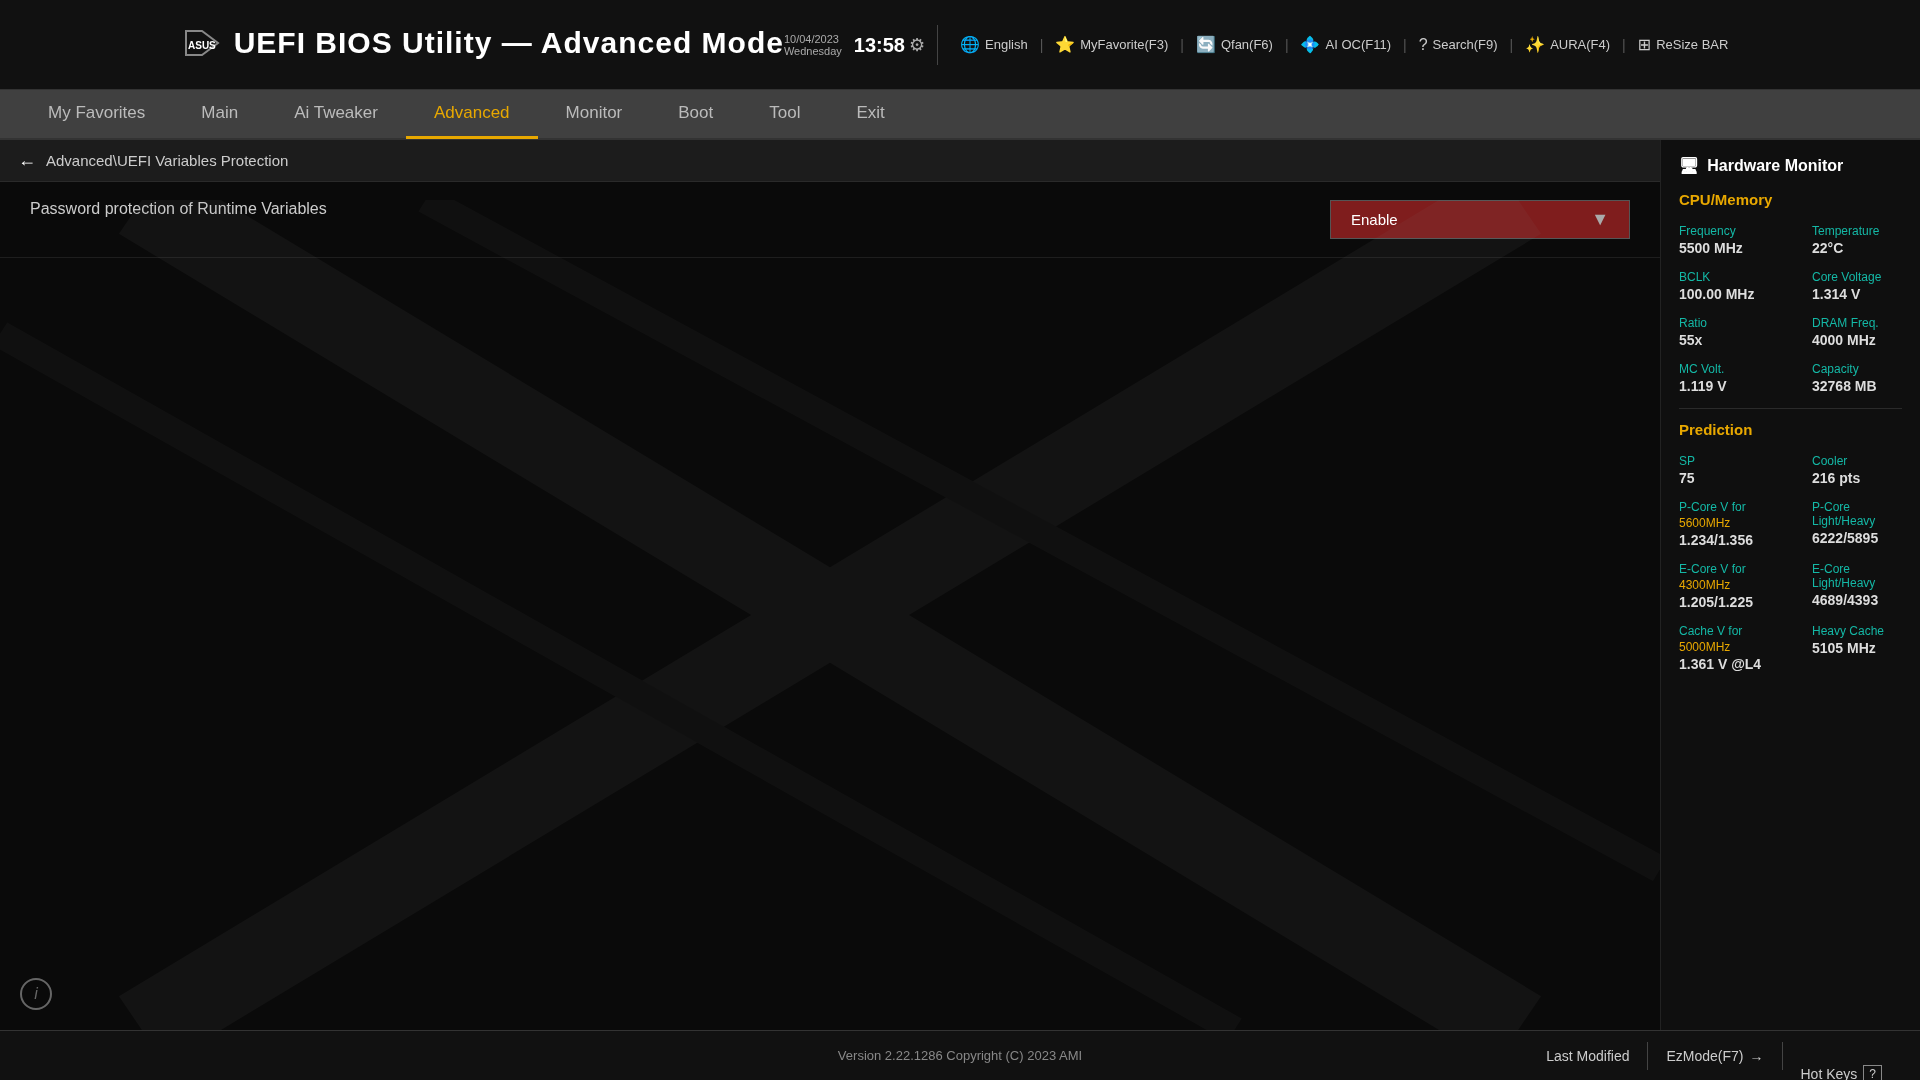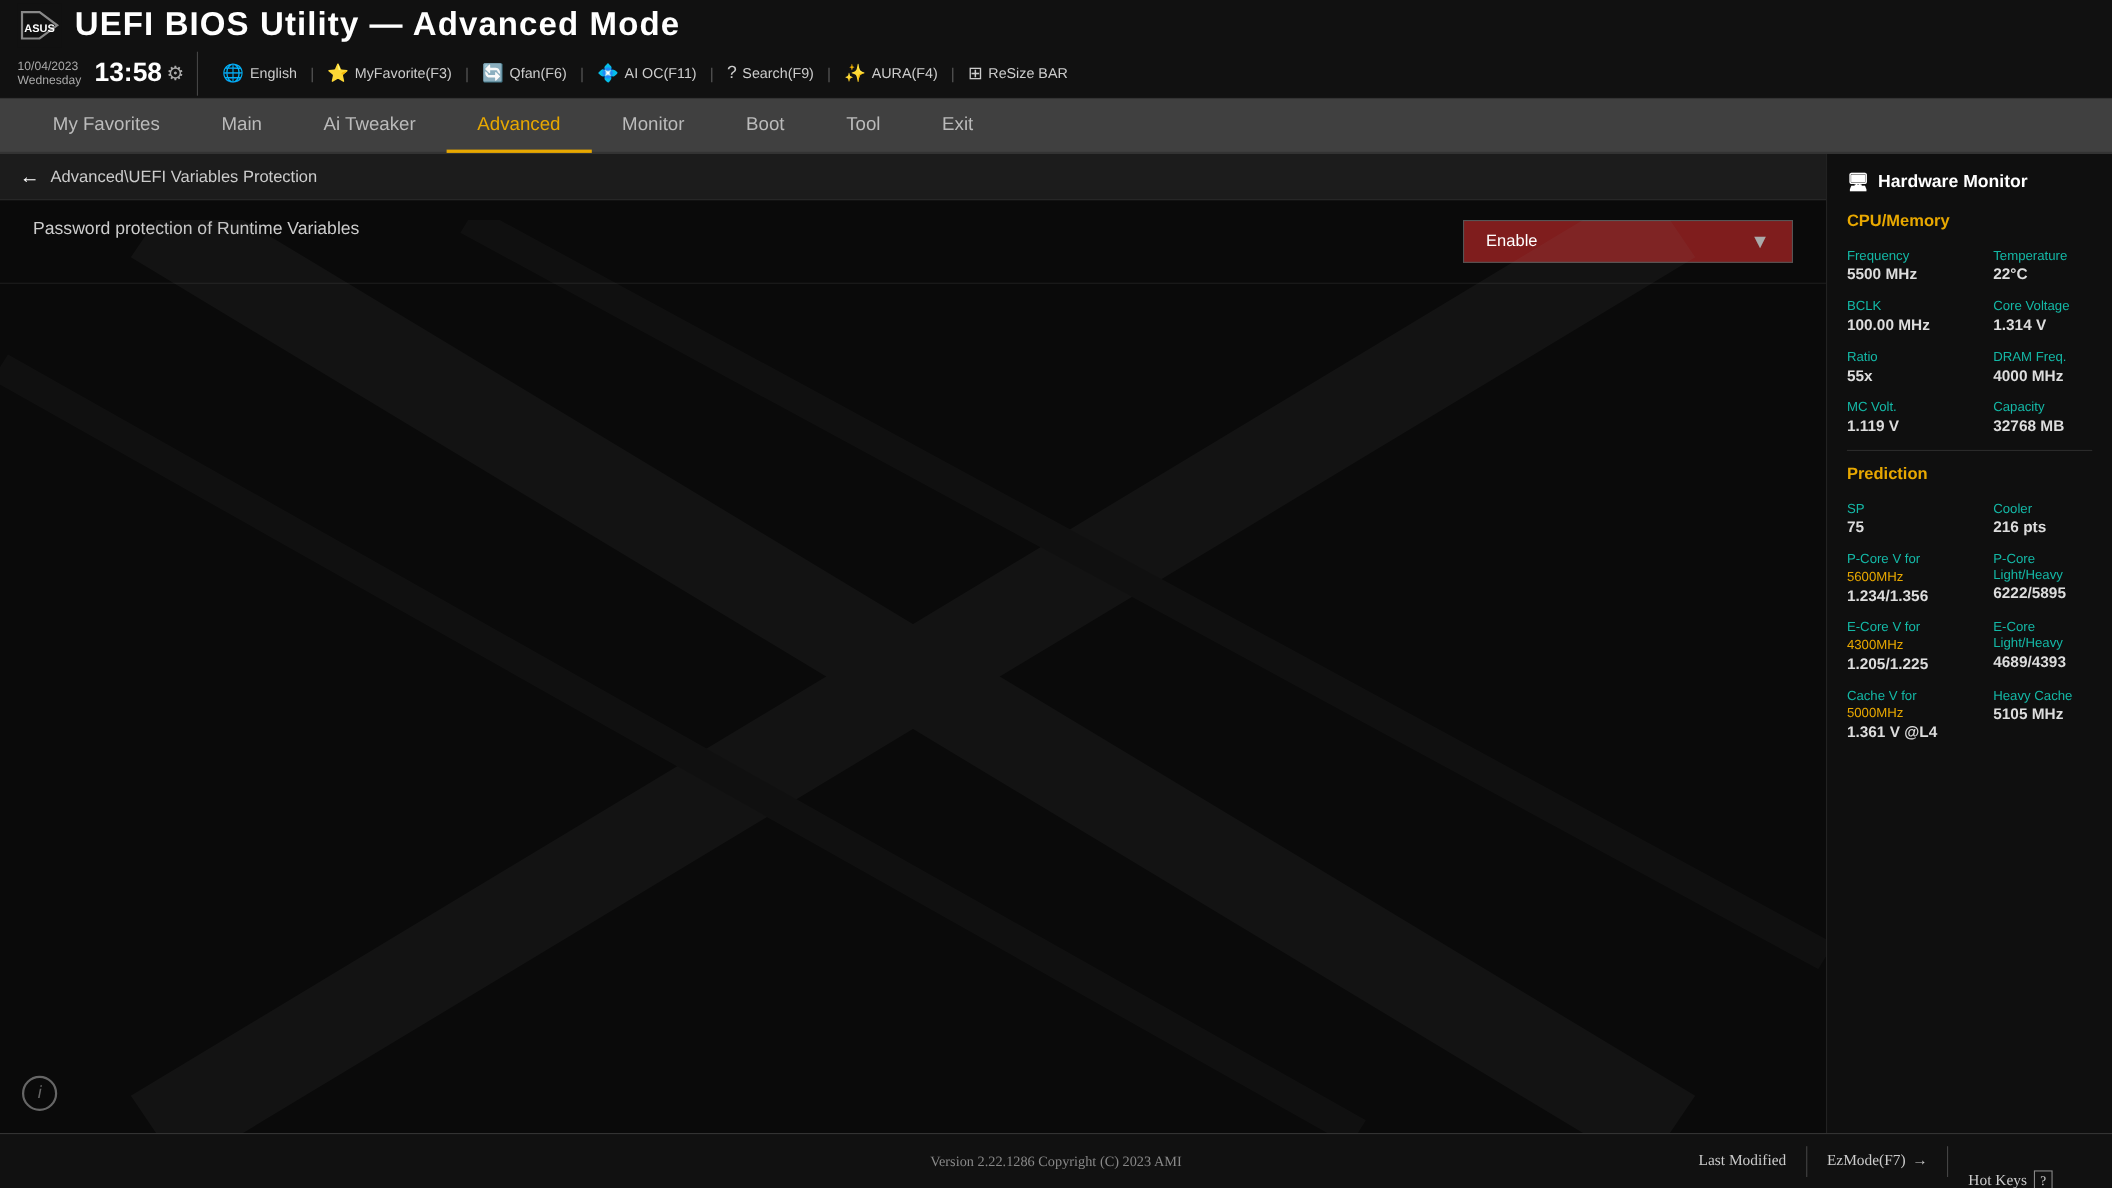--- a/index.html
+++ b/index.html
@@ -14,21 +14,21 @@
       position: relative;
     }
 
     
     #header {
       background: #111;
       border-bottom: 1px solid #333;
       padding: 0 16px;
       height: 90px;
       display: flex;
-      flex-direction: column;
+      flex-direction: row;
       justify-content: center;
     }
     #title-row {
       display: flex;
       align-items: center;
       gap: 12px;
       margin-bottom: 4px;
     }
     #logo {
       width: 40px;
@@ -46,21 +46,21 @@
       gap: 0;
     }
     #datetime {
       display: flex;
       flex-direction: column;
       margin-right: 12px;
       font-size: 11px;
       color: #aaa;
     }
     #clock {
-      font-size: 24px;
+      font-size: 20px;
       font-weight: bold;
       color: #fff;
       line-height: 1;
     }
     #divider-v {
       width: 1px;
       height: 40px;
       background: #444;
       margin: 0 12px;
     }
@@ -253,22 +253,21 @@
     }
 
     
     #footer {
       background: #111;
       border-top: 1px solid #333;
       height: 50px;
       display: flex;
       align-items: center;
       justify-content: space-between;
-      padding: 0 36px;
-      font-family: Liberation Serif, serif;
+      padding: 0 20px;
     }
     #footer-version {
       color: #888;
       font-size: 13px;
       position: absolute;
       left: 50%;
       transform: translateX(-50%);
     }
     #footer-right {
       display: flex;

